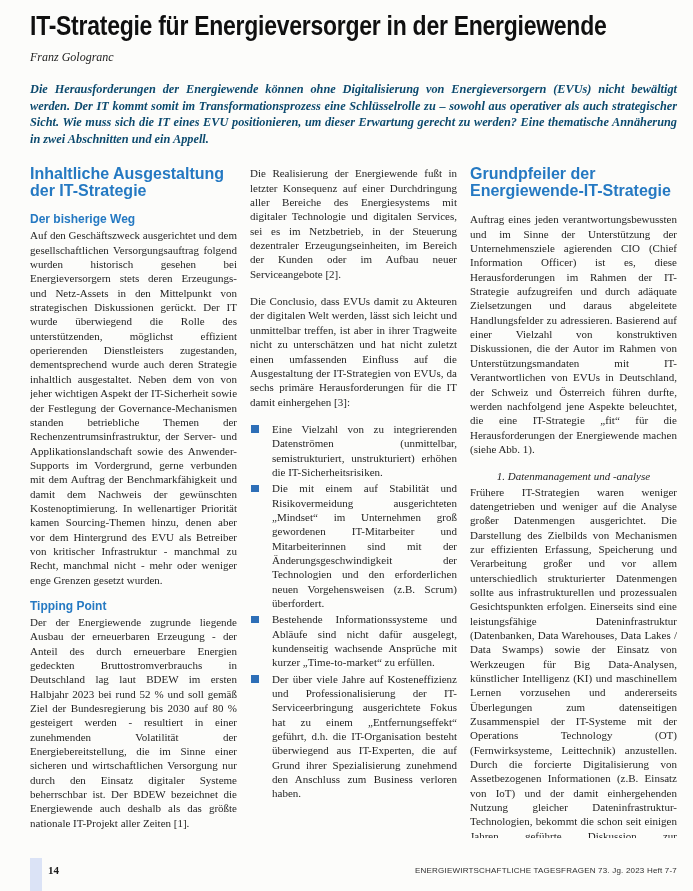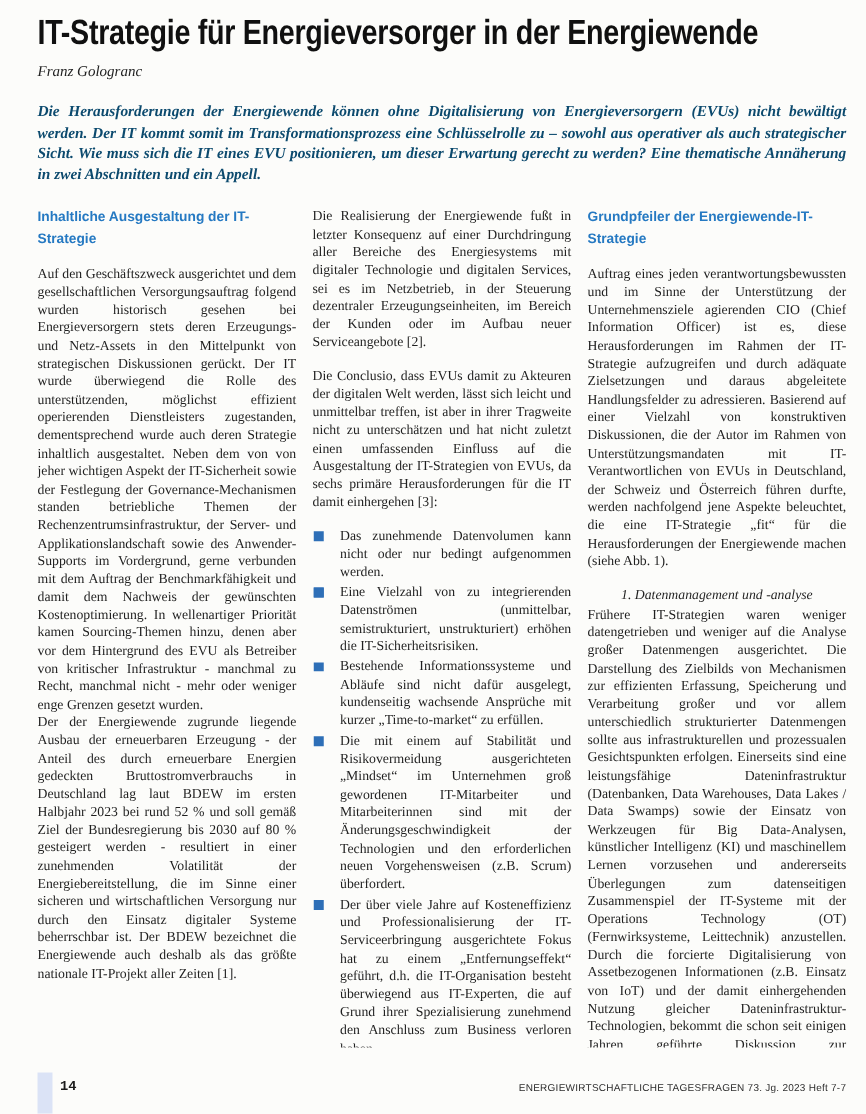--- a/index.html
+++ b/index.html
@@ -50,21 +50,21 @@
   .col{
     flex:1 1 0;
     min-width:0;
     font-size:11px;
     line-height:14.35px;
     text-align:justify;
   }
   .section-heading{
     font-family:"Liberation Sans", sans-serif;
     font-weight:700;
-    font-size:11px;
+    font-size:16px;
     line-height:16.5px;
     color:#2579c2;
     text-align:left;
     margin:0 0 13px 0;
   }
   .sub-heading{
     font-family:"Liberation Sans", sans-serif;
     font-weight:700;
     font-size:12px;
     line-height:14px;
@@ -101,21 +101,21 @@
 
   .footer-bar{
     position:absolute;
     left:30px;bottom:0;
     width:12px;height:33px;
     background:#dbe3f6;
   }
   .page-number{
     position:absolute;
     left:48px;bottom:15px;
-    font-family:Liberation Mono, monospace;
+    font-family:Liberation Serif, serif;
     font-weight:700;
     font-size:11px;
     color:#1b1b1b;
   }
   .journal-line{
     position:absolute;
     right:16px;bottom:16px;
     font-family:"Liberation Sans", sans-serif;
     font-size:8px;
     letter-spacing:0.2px;
@@ -130,46 +130,44 @@
   <h1 class="title">IT-Strategie für Energieversorger in der Energiewende</h1>
 
   <div class="byline">Franz Gologranc</div>
 
   <div class="abstract">Die Herausforderungen der Energiewende können ohne Digitalisierung von Energieversorgern (EVUs) nicht bewältigt werden. Der IT kommt somit im Transformationsprozess eine Schlüsselrolle zu – sowohl aus operativer als auch strategischer Sicht. Wie muss sich die IT eines EVU positionieren, um dieser Erwartung gerecht zu werden? Eine thematische Annäherung in zwei Abschnitten und ein Appell.</div>
 
   <div class="columns">
 
     <div class="col">
       <h2 class="section-heading">Inhaltliche Ausgestaltung der IT-Strategie</h2>
+      <h3 class="sub-heading first">Der bisherige Weg</h3>
       <p>Auf den Geschäftszweck ausgerichtet und dem gesellschaftlichen Versorgungsauftrag folgend wurden historisch gesehen bei Energieversorgern stets deren Erzeugungs- und Netz-Assets in den Mittelpunkt von strategischen Diskussionen gerückt. Der IT wurde überwiegend die Rolle des unterstützenden, möglichst effizient operierenden Dienstleisters zugestanden, dementsprechend wurde auch deren Strategie inhaltlich ausgestaltet. Neben dem von von jeher wichtigen Aspekt der IT-Sicherheit sowie der Festlegung der Governance-Mechanismen standen betriebliche Themen der Rechenzentrumsinfrastruktur, der Server- und Applikationslandschaft sowie des Anwender-Supports im Vordergrund, gerne verbunden mit dem Auftrag der Benchmarkfähigkeit und damit dem Nachweis der gewünschten Kostenoptimierung. In wellenartiger Priorität kamen Sourcing-Themen hinzu, denen aber vor dem Hintergrund des EVU als Betreiber von kritischer Infrastruktur - manchmal zu Recht, manchmal nicht - mehr oder weniger enge Grenzen gesetzt wurden.</p>
+      <h3 class="sub-heading">Tipping Point</h3>
       <p>Der der Energiewende zugrunde liegende Ausbau der erneuerbaren Erzeugung - der Anteil des durch erneuerbare Energien gedeckten Bruttostromverbrauchs in Deutschland lag laut BDEW im ersten Halbjahr 2023 bei rund 52 % und soll gemäß Ziel der Bundesregierung bis 2030 auf 80 % gesteigert werden - resultiert in einer zunehmenden Volatilität der Energiebereitstellung, die im Sinne einer sicheren und wirtschaftlichen Versorgung nur durch den Einsatz digitaler Systeme beherrschbar ist. Der BDEW bezeichnet die Energiewende auch deshalb als das größte nationale IT-Projekt aller Zeiten [1].</p>
     </div>
 
     <div class="col">
       <p>Die Realisierung der Energiewende fußt in letzter Konsequenz auf einer Durchdringung aller Bereiche des Energiesystems mit digitaler Technologie und digitalen Services, sei es im Netzbetrieb, in der Steuerung dezentraler Erzeugungseinheiten, im Bereich der Kunden oder im Aufbau neuer Serviceangebote [2].</p>
       <p class="gap">Die Conclusio, dass EVUs damit zu Akteuren der digitalen Welt werden, lässt sich leicht und unmittelbar treffen, ist aber in ihrer Tragweite nicht zu unterschätzen und hat nicht zuletzt einen umfassenden Einfluss auf die Ausgestaltung der IT-Strategien von EVUs, da sechs primäre Herausforderungen für die IT damit einhergehen [3]:</p>
       <ul class="bullets">
         <li>
           <span class="bullet-square"></span>
-          <span>Das zunehmende Datenvolumen kann nicht oder nur bedingt aufgenommen werden.</span>
-        </li>
-        <li>
-          <span class="bullet-square"></span>
         </li>
         <li>
           <span class="bullet-square"></span>
           <span>Eine Vielzahl von zu integrierenden Datenströmen (unmittelbar, semistrukturiert, unstrukturiert) erhöhen die IT-Sicherheitsrisiken.</span>
         </li>
         <li>
           <span class="bullet-square"></span>
-          <span>Bestehende Informationssysteme und Abläufe sind nicht dafür ausgelegt, kundenseitig wachsende Ansprüche mit kurzer „Time-to-market“ zu erfüllen.</span>
+          <span>Die mit einem auf Stabilität und Risikovermeidung ausgerichteten „Mindset“ im Unternehmen groß gewordenen IT-Mitarbeiter und Mitarbeiterinnen sind mit der Änderungsgeschwindigkeit der Technologien und den erforderlichen neuen Vorgehensweisen (z.B. Scrum) überfordert.</span>
         </li>
         <li>
           <span class="bullet-square"></span>
-          <span>Die mit einem auf Stabilität und Risikovermeidung ausgerichteten „Mindset“ im Unternehmen groß gewordenen IT-Mitarbeiter und Mitarbeiterinnen sind mit der Änderungsgeschwindigkeit der Technologien und den erforderlichen neuen Vorgehensweisen (z.B. Scrum) überfordert.</span>
+          <span>Bestehende Informationssysteme und Abläufe sind nicht dafür ausgelegt, kundenseitig wachsende Ansprüche mit kurzer „Time-to-market“ zu erfüllen.</span>
         </li>
         <li>
           <span class="bullet-square"></span>
           <span>Der über viele Jahre auf Kosteneffizienz und Professionalisierung der IT-Serviceerbringung ausgerichtete Fokus hat zu einem „Entfernungseffekt“ geführt, d.h. die IT-Organisation besteht überwiegend aus IT-Experten, die auf Grund ihrer Spezialisierung zunehmend den Anschluss zum Business verloren haben.</span>
         </li>
       </ul>
     </div>
 
     <div class="col">
       <h2 class="section-heading">Grundpfeiler der Energiewende-IT-Strategie</h2>

